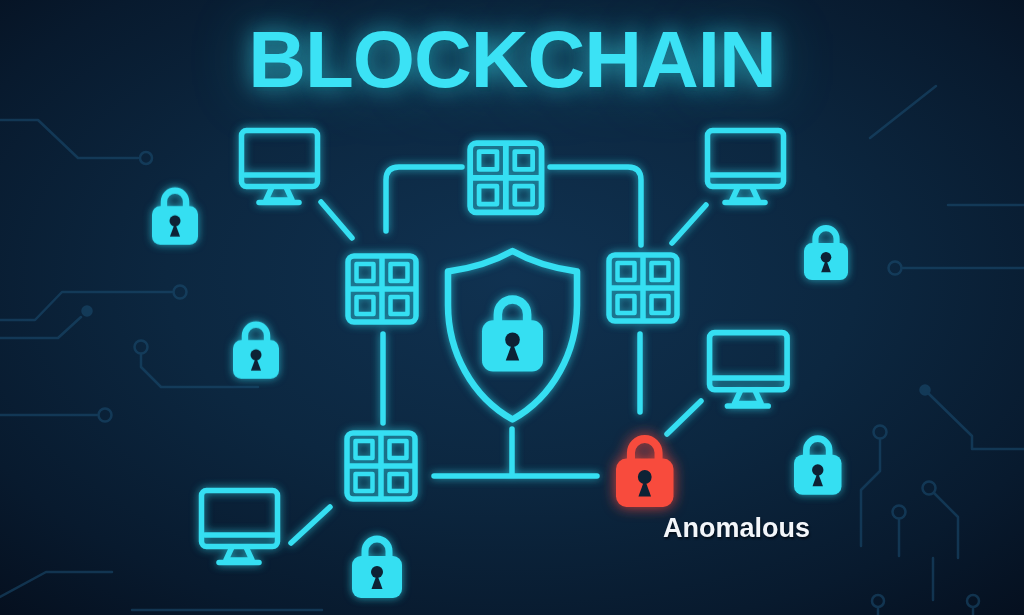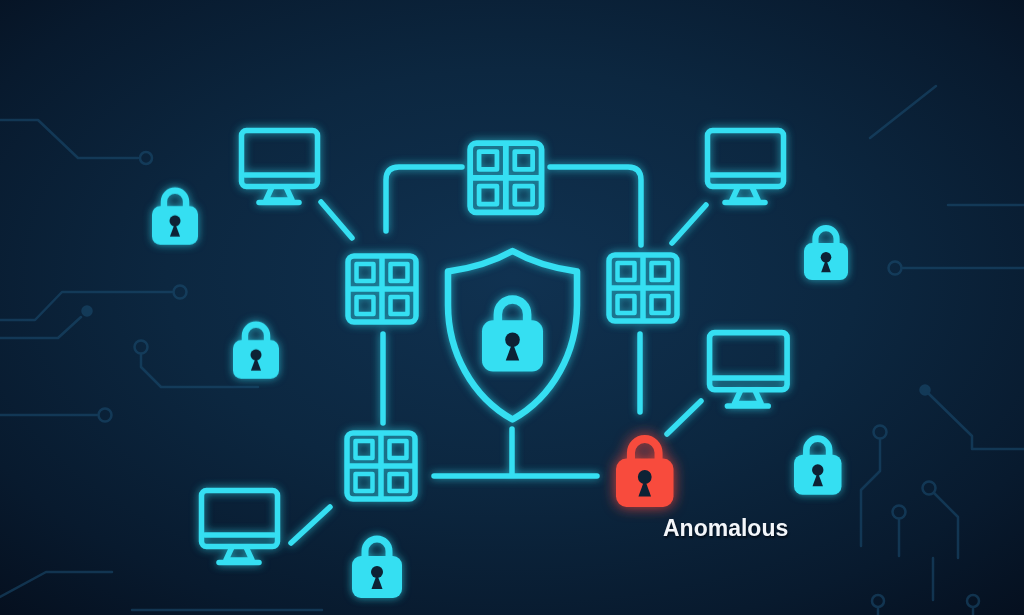--- a/index.html
+++ b/index.html
@@ -9,21 +9,21 @@
   }
   .stage svg{position:absolute;left:0;top:0;}
   .title{
     position:absolute;left:0;top:14px;width:100%;text-align:center;
     font-weight:700;font-size:80px;letter-spacing:-1px;color:#3be2f5;
     text-shadow:0 0 22px rgba(61,226,245,.60),0 0 60px rgba(61,226,245,.35),3px 4px 1px rgba(9,40,62,.95);
     user-select:none;
   }
   .annotation{
     position:absolute;left:663px;top:511px;
-    font-weight:700;font-size:23px;line-height:35px;color:#f3f6fa;
+    font-weight:700;font-size:27px;line-height:35px;color:#f3f6fa;
     text-shadow:1px 2px 2px rgba(3,10,20,.8);
   }
 </style>
 </head>
 <body>
 
 <div class="stage">
   <svg width="1024" height="615" viewBox="0 0 1024 615">
     <defs>
       <radialGradient id="bgGrad" cx="50%" cy="45%" r="75%">
@@ -171,17 +171,18 @@
       </g>
     </g>
 
     <g filter="url(#glow-red)" stroke="#f84c3d" stroke-linecap="round" stroke-linejoin="round">
       <g fill="#f84c3d">
         <use href="#icon-lock" transform="translate(616,431) scale(1.15)"></use>
       </g>
     </g>
   </svg>
 
+  <div class="title">BLOCKCHAIN</div>
 
   <div class="annotation">
     <div>Anomalous</div>
   </div>
 </div>
 
 </body></html>

